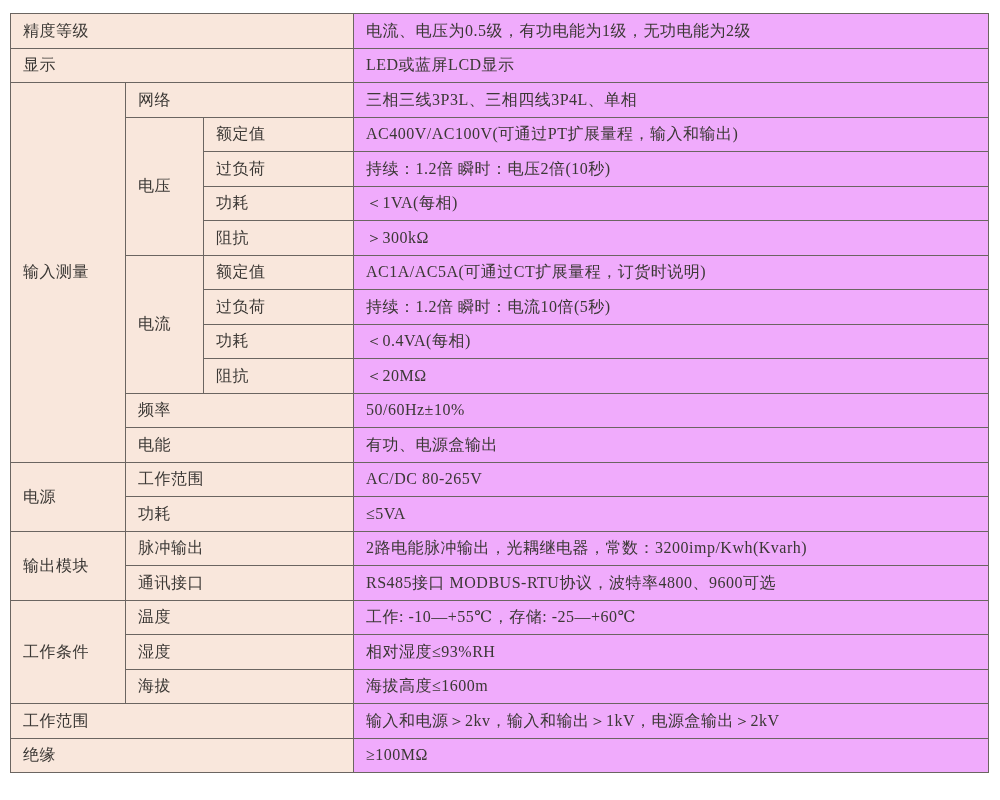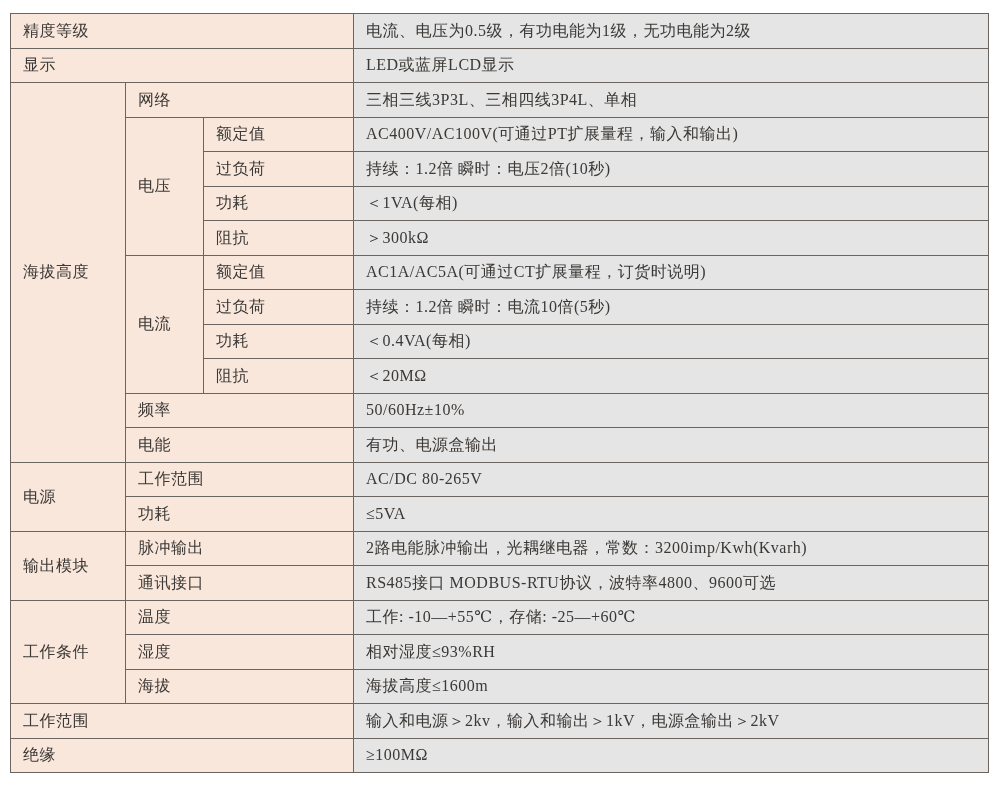--- a/index.html
+++ b/index.html
@@ -32,21 +32,21 @@
     vertical-align: middle;
     line-height: 1.25;
     letter-spacing: 0.5px;
     overflow: hidden;
     white-space: nowrap;
   }
   td.lbl {
     background: #f9e7dc;
   }
   td.val {
-    background: #e5e5e5;
+    background: #f0abfc;
     padding-left: 14px;
   }
 </style>
 </head>
 <body>
 
 <div class="page">
   <table class="spec">
     <colgroup>
       <col style="width:115px">
@@ -60,21 +60,21 @@
         <td class="lbl" colspan="3">精度等级</td>
         <td class="val">电流、电压为0.5级，有功电能为1级，无功电能为2级</td>
       </tr>
 
       <tr>
         <td class="lbl" colspan="3">显示</td>
         <td class="val">LED或蓝屏LCD显示</td>
       </tr>
 
       <tr>
-        <td class="lbl" rowspan="11">海拔高度</td>
+        <td class="lbl" rowspan="11">输入测量</td>
         <td class="lbl" colspan="2">网络</td>
         <td class="val">三相三线3P3L、三相四线3P4L、单相</td>
       </tr>
 
       <tr>
         <td class="lbl" rowspan="4">电压</td>
         <td class="lbl">额定值</td>
         <td class="val">AC400V/AC100V(可通过PT扩展量程，输入和输出)</td>
       </tr>
       <tr>

